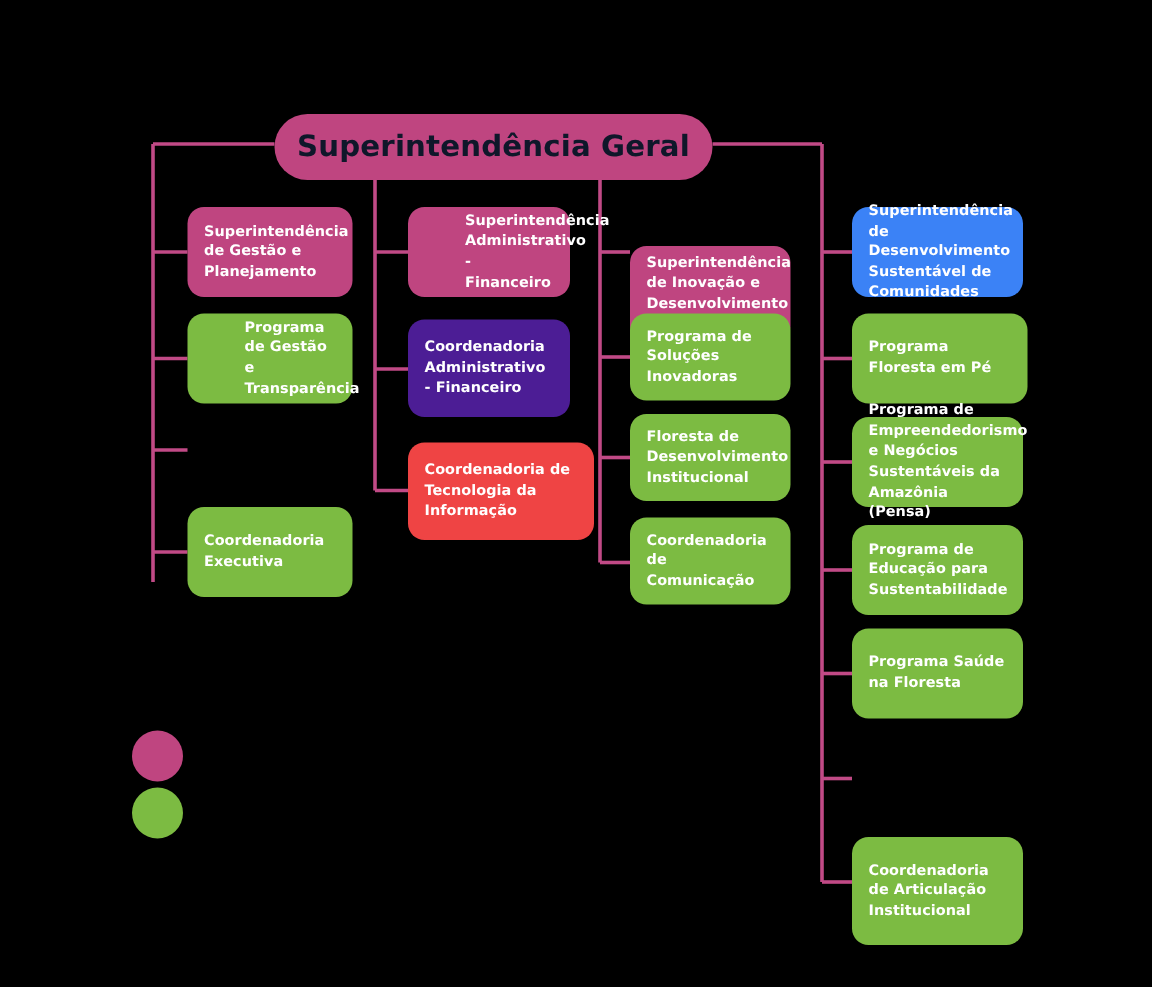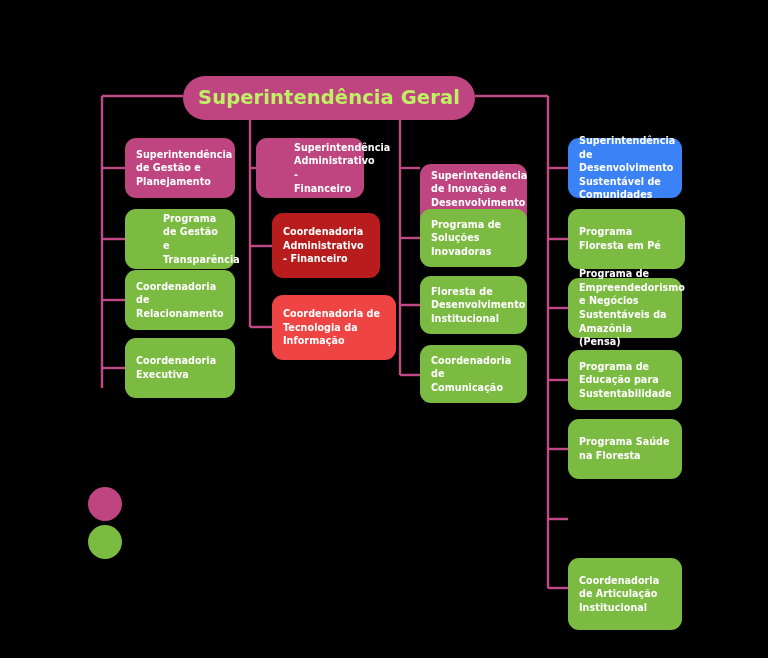--- a/index.html
+++ b/index.html
@@ -39,21 +39,21 @@
     width: 292px;
     height: 44px;
     border-radius: 22px;
     display: flex;
     align-items: center;
     justify-content: center;
     box-sizing: border-box;
     padding: 0 14px;
   }
   .root-node .node-label {
-    color: #bef264;
+    color: #0f172a;
     font-size: 19.5px;
     font-weight: 700;
     letter-spacing: .1px;
     text-align: center;
     line-height: 1.15;
   }
 
   
   .node {
     position: absolute;
@@ -137,31 +137,28 @@
   <div class="root-node" style="background: rgb(191, 69, 128);">
     <span class="node-label">Superintendência Geral</span>
   </div>
 
   <div class="node is-head" style="left: 125px; top: 138px; width: 110px; height: 60px; background: rgb(191, 69, 128);">
     <span class="node-label">Superintendência de Gestão e Planejamento</span>
   </div>
   <div class="node" style="left: 125px; top: 209px; width: 110px; height: 60px; background: rgb(124, 187, 66); padding-left: 38px;">
     <span class="node-label">Programa de Gestão e Transparência</span>
   </div>
-  <div class="node" style="left: 125px; top: 270px; width: 110px; height: 60px; background: rgb(124, 187, 66);">
-    <span class="node-label">Coordenadoria de Relacionamento</span>
-  </div>
   <div class="node" style="left: 125px; top: 338px; width: 110px; height: 60px; background: rgb(124, 187, 66);">
     <span class="node-label">Coordenadoria Executiva</span>
   </div>
 
-  <div class="node is-head center" style="left: 256px; top: 138px; width: 108px; height: 60px; background: rgb(191, 69, 128); padding-left: 38px;">
+  <div class="node is-head center" style="left: 272px; top: 138px; width: 108px; height: 60px; background: rgb(191, 69, 128); padding-left: 38px;">
     <span class="node-label">Superintendência Administrativo - Financeiro</span>
   </div>
-  <div class="node center" style="left: 272px; top: 213px; width: 108px; height: 65px; background: #b91c1c;">
+  <div class="node center" style="left: 272px; top: 213px; width: 108px; height: 65px; background: #4c1d95;">
     <span class="node-label">Coordenadoria Administrativo - Financeiro</span>
   </div>
   <div class="node center" style="left: 272px; top: 295px; width: 124px; height: 65px; background: #ef4444;">
     <span class="node-label">Coordenadoria de Tecnologia da Informação</span>
   </div>
 
   <div class="node is-head" style="left: 420px; top: 136px; width: 107px; height: 64px; background: rgb(191, 69, 128); margin-top: 28px;">
     <span class="node-label">Superintendência de Inovação e Desenvolvimento Institucional</span>
   </div>
   <div class="node" style="left: 420px; top: 209px; width: 107px; height: 58px; background: rgb(124, 187, 66);">

